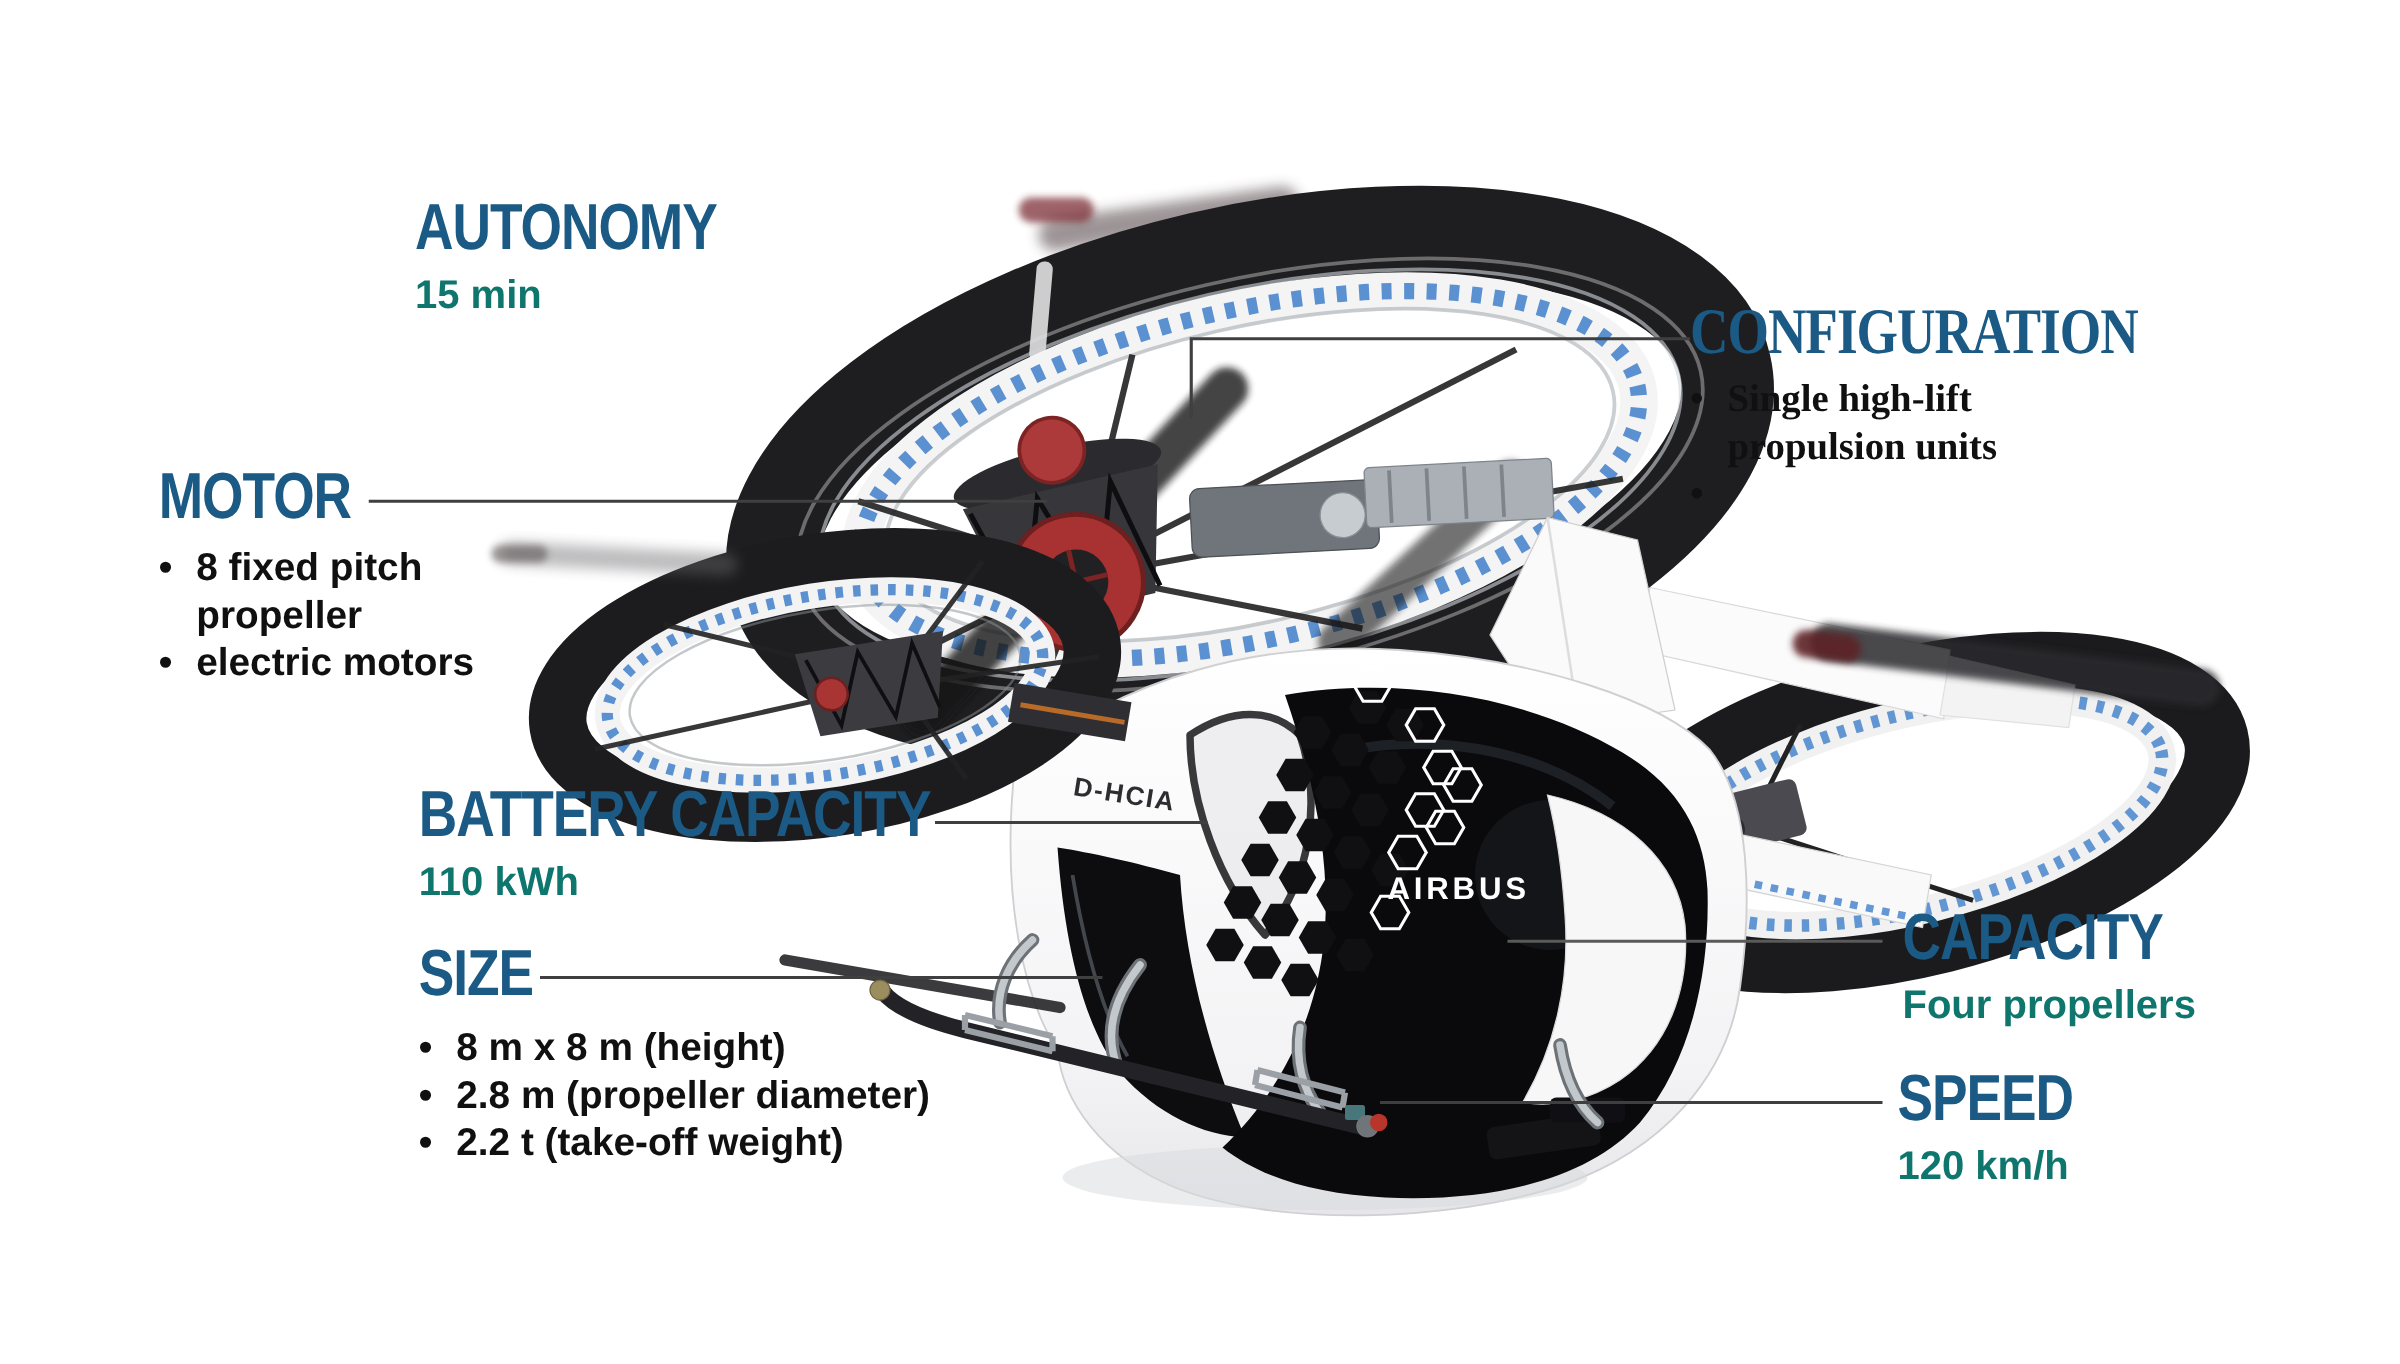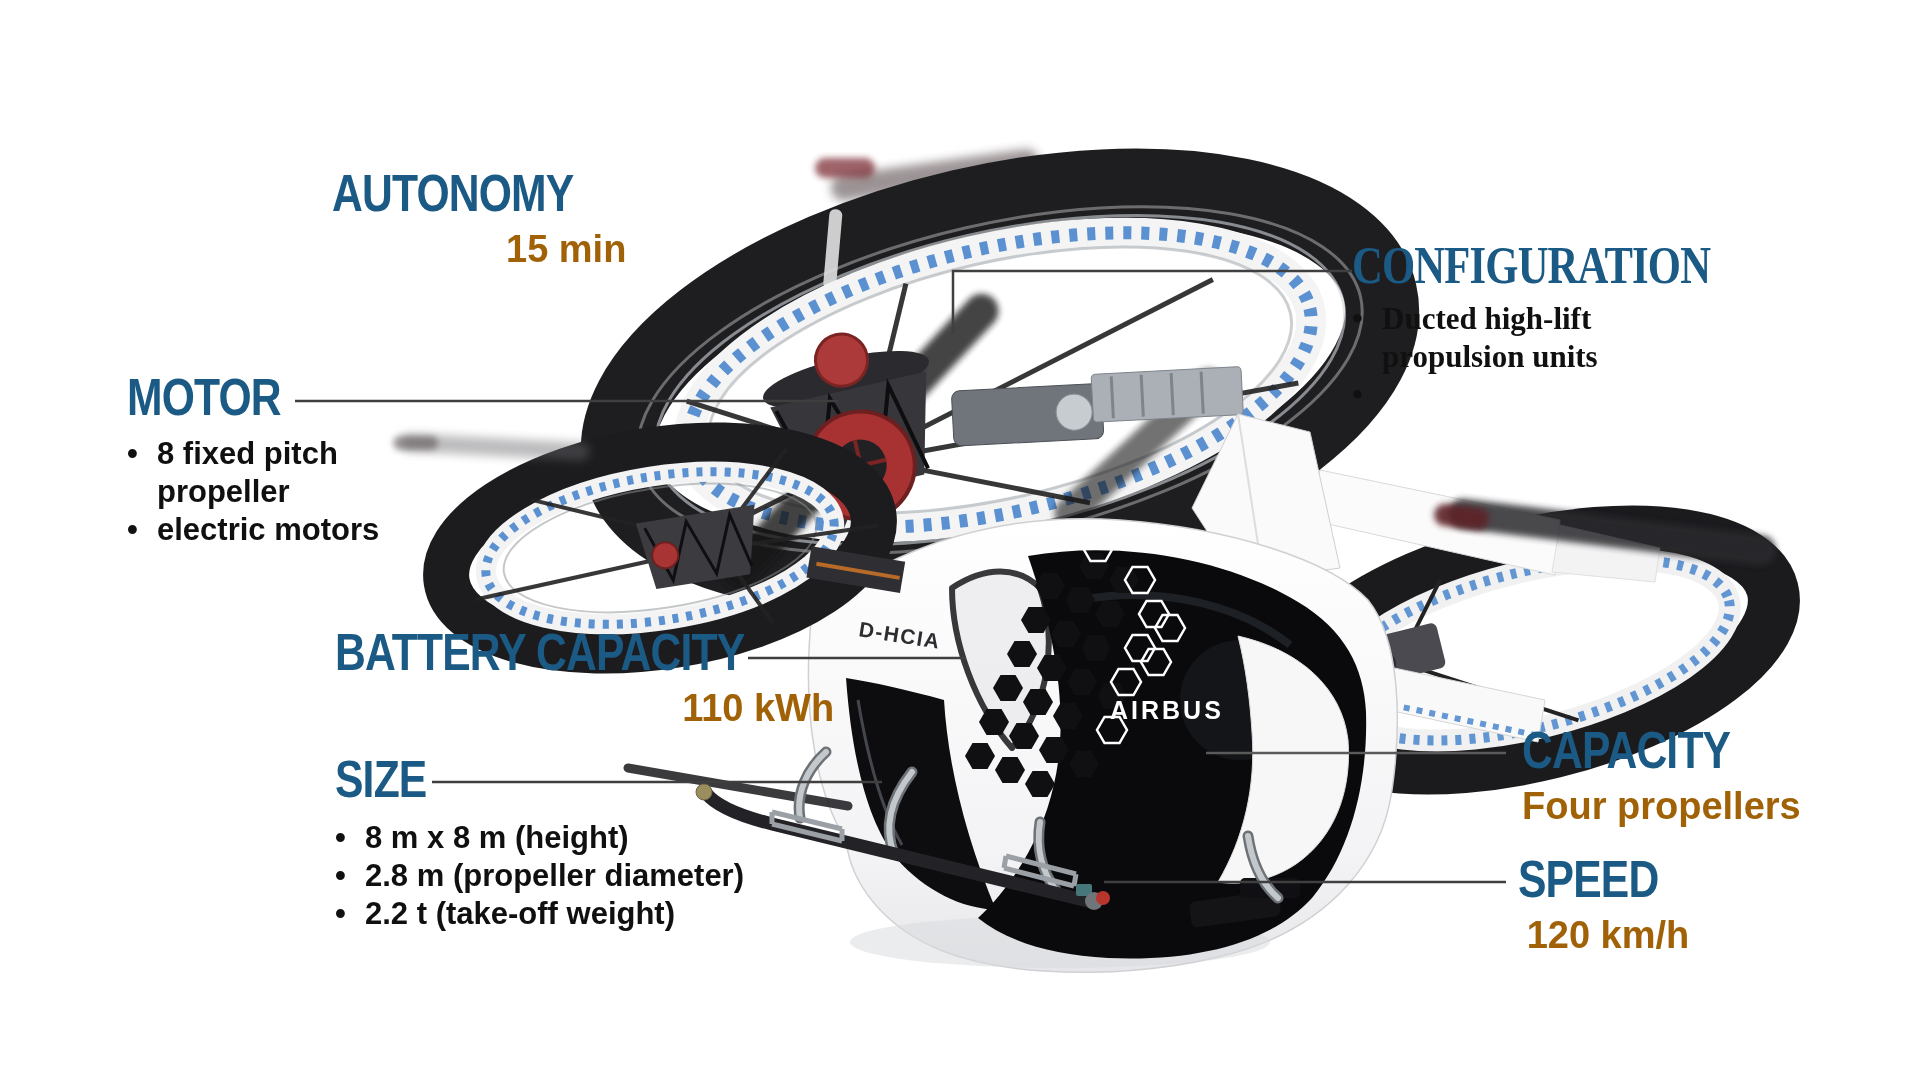--- a/index.html
+++ b/index.html
@@ -2,26 +2,26 @@
 <html><head>
 <meta charset="utf-8">
 <style>
   html,body{margin:0;padding:0;background:#fff;}
   .stage{position:relative;width:1920px;height:1091px;background:#ffffff;overflow:hidden;
          font-family:"Liberation Sans",sans-serif;}
   svg{position:absolute;left:0;top:0;}
   .spec{position:absolute;}
   .heading{font-weight:700;font-size:52px;line-height:1.05;color:#1A5A84;
            letter-spacing:-1px;white-space:nowrap;transform:scaleX(.82);transform-origin:0 0;}
-  .value{font-weight:700;font-size:38px;line-height:1.2;color:#a16207;white-space:nowrap;margin-top:6px;text-align:right;}
+  .value{font-weight:700;font-size:32px;line-height:1.2;color:#0f766e;white-space:nowrap;margin-top:6px;}
   .bullets{font-weight:700;font-size:31px;line-height:38px;color:#101010;}
   .bullet-item{display:flex;white-space:nowrap;}
   .dot{width:30px;flex:0 0 30px;}
   .bline{display:block;}
-  #spec-autonomy{left:332px;top:166px;}
+  #spec-autonomy{left:332px;top:155px;}
   #spec-motor{left:127px;top:370px;}
   #spec-motor .bullets{margin-top:10px;}
   #spec-battery{left:335px;top:625px;}
   #spec-size{left:335px;top:752px;}
   #spec-size .bullets{margin-top:12px;}
   #spec-config{left:1352px;top:239px;font-family:Liberation Serif, serif;}
   #spec-config .bullets{margin-top:6px;}
   #spec-capacity{left:1522px;top:723px;}
   #spec-speed{left:1518px;top:852px;}
 </style>
@@ -290,21 +290,21 @@
       </div>
     </div>
   </div>
 
   <div class="spec" id="spec-config">
     <div class="heading">CONFIGURATION</div>
     <div class="bullets">
       <div class="bullet-item">
         <span class="dot">•</span>
         <span class="bt">
-          <span class="bline">Ducted high-lift</span>
+          <span class="bline">Single high-lift</span>
           <span class="bline">propulsion units</span>
         </span>
       </div>
       <div class="bullet-item">
         <span class="dot">•</span>
       </div>
     </div>
   </div>
 
   <div class="spec" id="spec-capacity">

